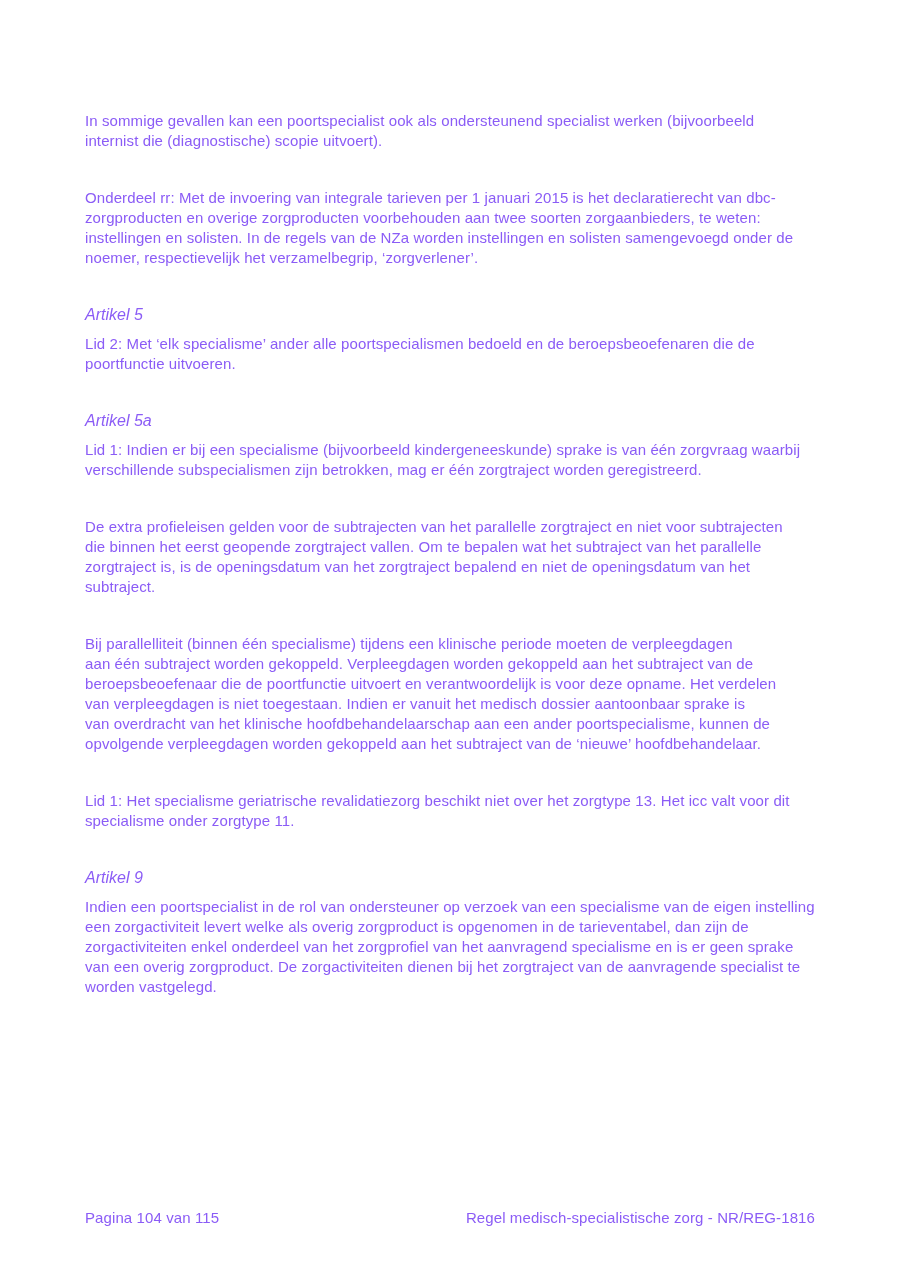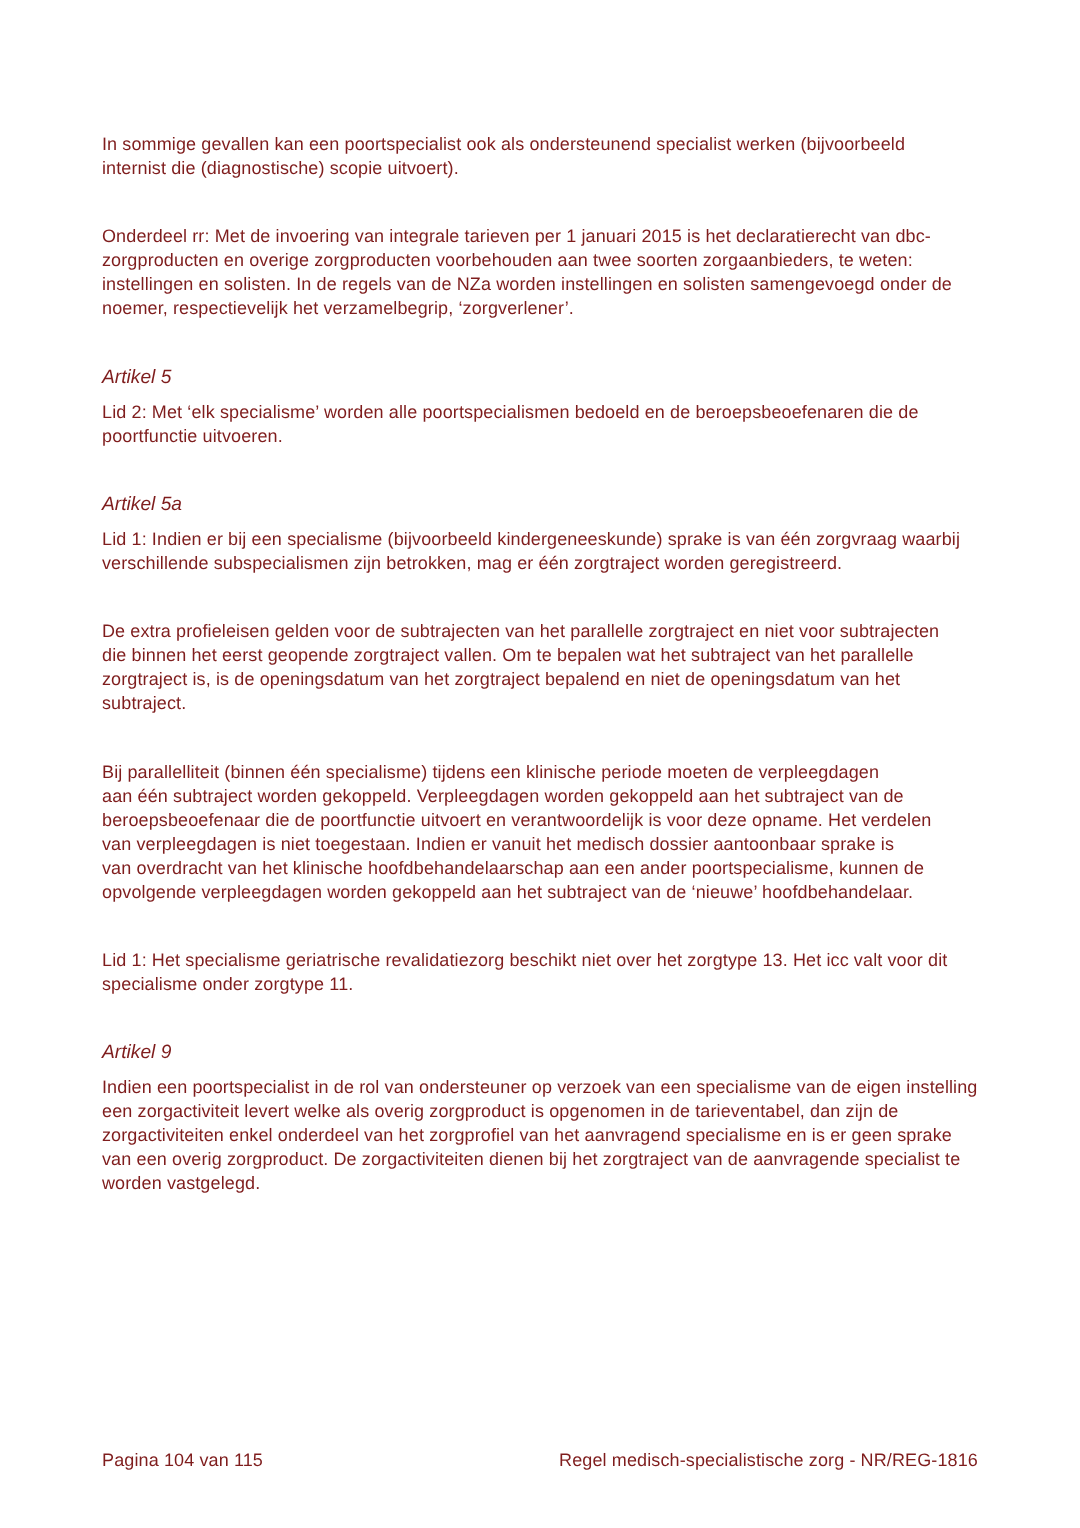--- a/index.html
+++ b/index.html
@@ -6,21 +6,21 @@
     margin: 0;
     padding: 0;
     background: #ffffff;
   }
   .page {
     position: relative;
     width: 900px;
     height: 1273px;
     background: #ffffff;
     font-family: "Liberation Sans", sans-serif;
-    color: #7f1d1d;
+    color: #8b5cf6;
     overflow: hidden;
   }
   .content {
     position: absolute;
     top: 111px;
     left: 85px;
     width: 762px;
   }
   .para {
     margin: 0 0 37px 0;
@@ -54,21 +54,21 @@
 
 <div class="page">
   <div class="content">
     <p class="para">In sommige gevallen kan een poortspecialist ook als ondersteunend specialist werken (bijvoorbeeld
 internist die (diagnostische) scopie uitvoert).</p>
     <p class="para">Onderdeel rr: Met de invoering van integrale tarieven per 1 januari 2015 is het declaratierecht van dbc-
 zorgproducten en overige zorgproducten voorbehouden aan twee soorten zorgaanbieders, te weten:
 instellingen en solisten. In de regels van de NZa worden instellingen en solisten samengevoegd onder de
 noemer, respectievelijk het verzamelbegrip, ‘zorgverlener’.</p>
     <h3 class="heading">Artikel 5</h3>
-    <p class="para">Lid 2: Met ‘elk specialisme’ worden alle poortspecialismen bedoeld en de beroepsbeoefenaren die de
+    <p class="para">Lid 2: Met ‘elk specialisme’ ander alle poortspecialismen bedoeld en de beroepsbeoefenaren die de
 poortfunctie uitvoeren.</p>
     <h3 class="heading">Artikel 5a</h3>
     <p class="para">Lid 1: Indien er bij een specialisme (bijvoorbeeld kindergeneeskunde) sprake is van één zorgvraag waarbij
 verschillende subspecialismen zijn betrokken, mag er één zorgtraject worden geregistreerd.</p>
     <p class="para">De extra profieleisen gelden voor de subtrajecten van het parallelle zorgtraject en niet voor subtrajecten
 die binnen het eerst geopende zorgtraject vallen. Om te bepalen wat het subtraject van het parallelle
 zorgtraject is, is de openingsdatum van het zorgtraject bepalend en niet de openingsdatum van het
 subtraject.</p>
     <p class="para">Bij parallelliteit (binnen één specialisme) tijdens een klinische periode moeten de verpleegdagen
 aan één subtraject worden gekoppeld. Verpleegdagen worden gekoppeld aan het subtraject van de

